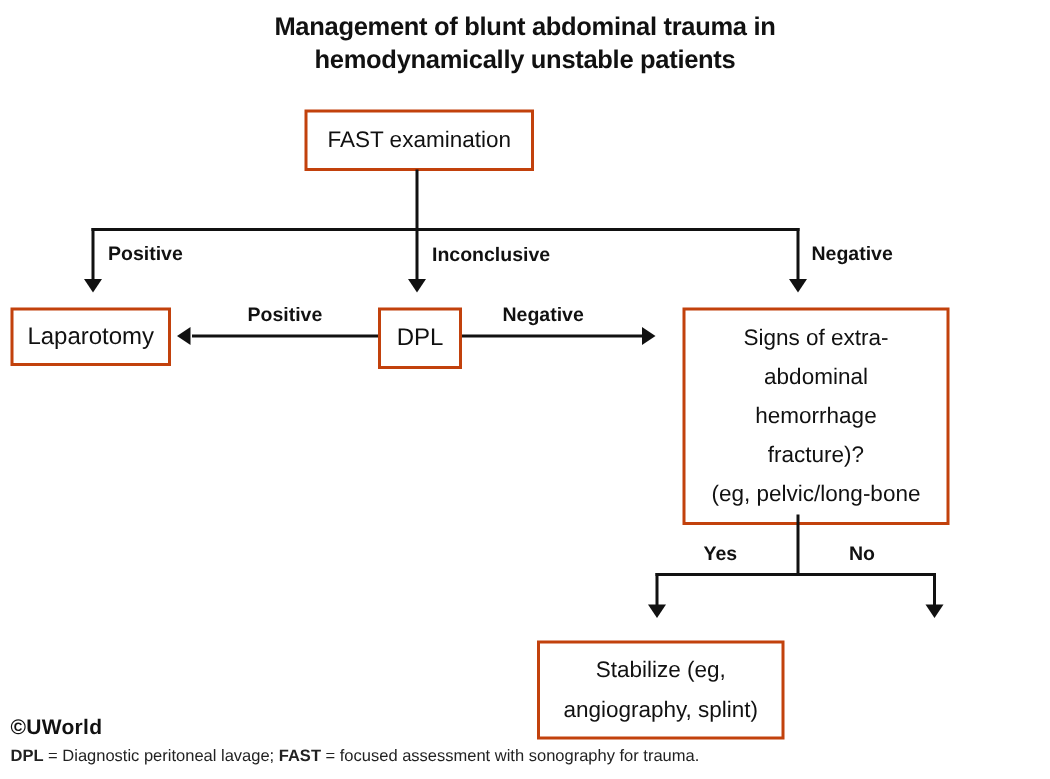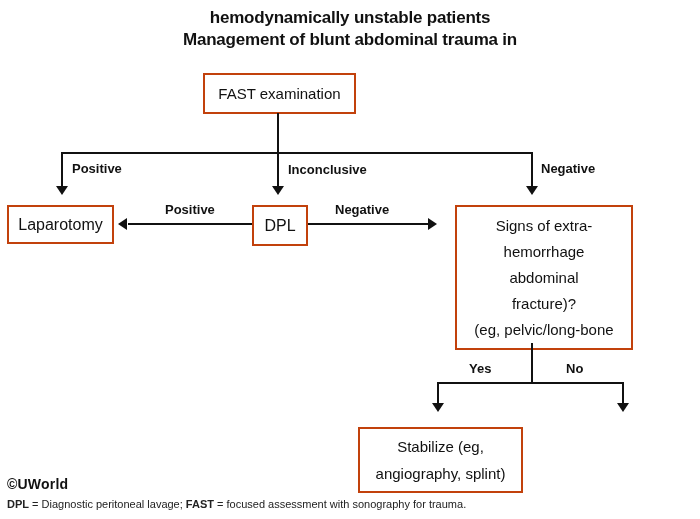--- a/index.html
+++ b/index.html
@@ -35,22 +35,22 @@
   .copyright{position:absolute;left:7px;top:476px;font-size:14px;font-weight:bold;letter-spacing:0.2px;}
   .abbr{position:absolute;left:7px;top:498px;font-size:11px;color:#222;white-space:nowrap;}
   .abbr .b{font-weight:bold;}
 </style>
 </head>
 <body>
 
 <div class="page">
 
   <div class="title">
+    <div>Management of blunt abdominal trauma in</div>
     <div>hemodynamically unstable patients</div>
-    <div>Management of blunt abdominal trauma in</div>
   </div>
 
   <div class="node node-fast">
     <span>FAST examination</span>
   </div>
 
   <div class="vline" style="left:277px;top:113px;height:75px;"></div>
   <div class="hline" style="left:61px;top:152px;width:472px;"></div>
 
   <div class="vline" style="left:61px;top:152px;height:36px;"></div>
@@ -75,22 +75,22 @@
   <div class="hline" style="left:128px;top:223px;width:124px;"></div>
   <div class="arr arr-left" style="left:118px;top:218px;"></div>
   <div class="elabel" style="left:165px;top:202px;">Positive</div>
 
   <div class="hline" style="left:308px;top:223px;width:120px;"></div>
   <div class="arr arr-right" style="left:428px;top:218px;"></div>
   <div class="elabel" style="left:335px;top:202px;">Negative</div>
 
   <div class="node node-signs">
     <span>Signs of extra-</span>
+    <span>abdominal</span>
     <span>hemorrhage</span>
-    <span>abdominal</span>
     <span>fracture)?</span>
     <span>(eg, pelvic/long-bone</span>
   </div>
 
   <div class="vline" style="left:531px;top:343px;height:41px;"></div>
   <div class="hline" style="left:437px;top:382px;width:187px;"></div>
 
   <div class="vline" style="left:437px;top:382px;height:22px;"></div>
   <div class="arr arr-down" style="left:432px;top:403px;"></div>
   <div class="elabel" style="left:469px;top:361px;">Yes</div>

